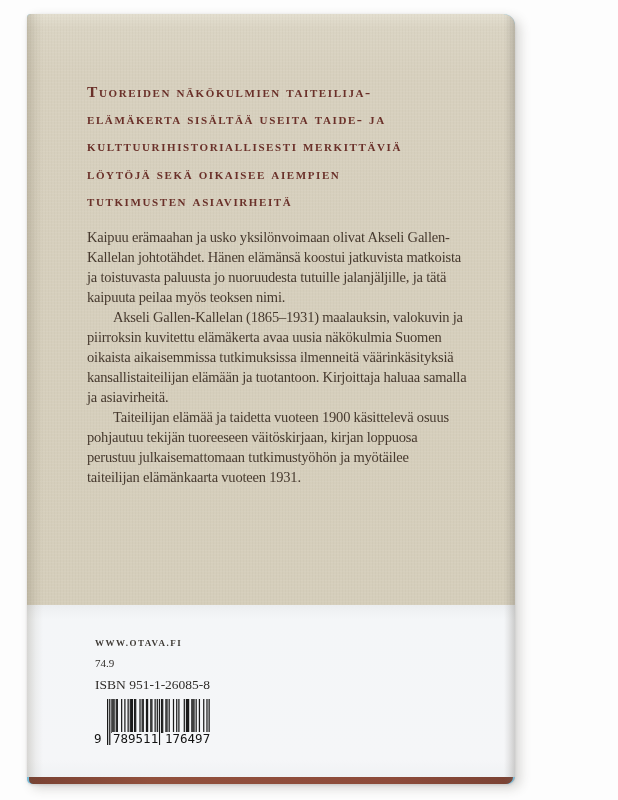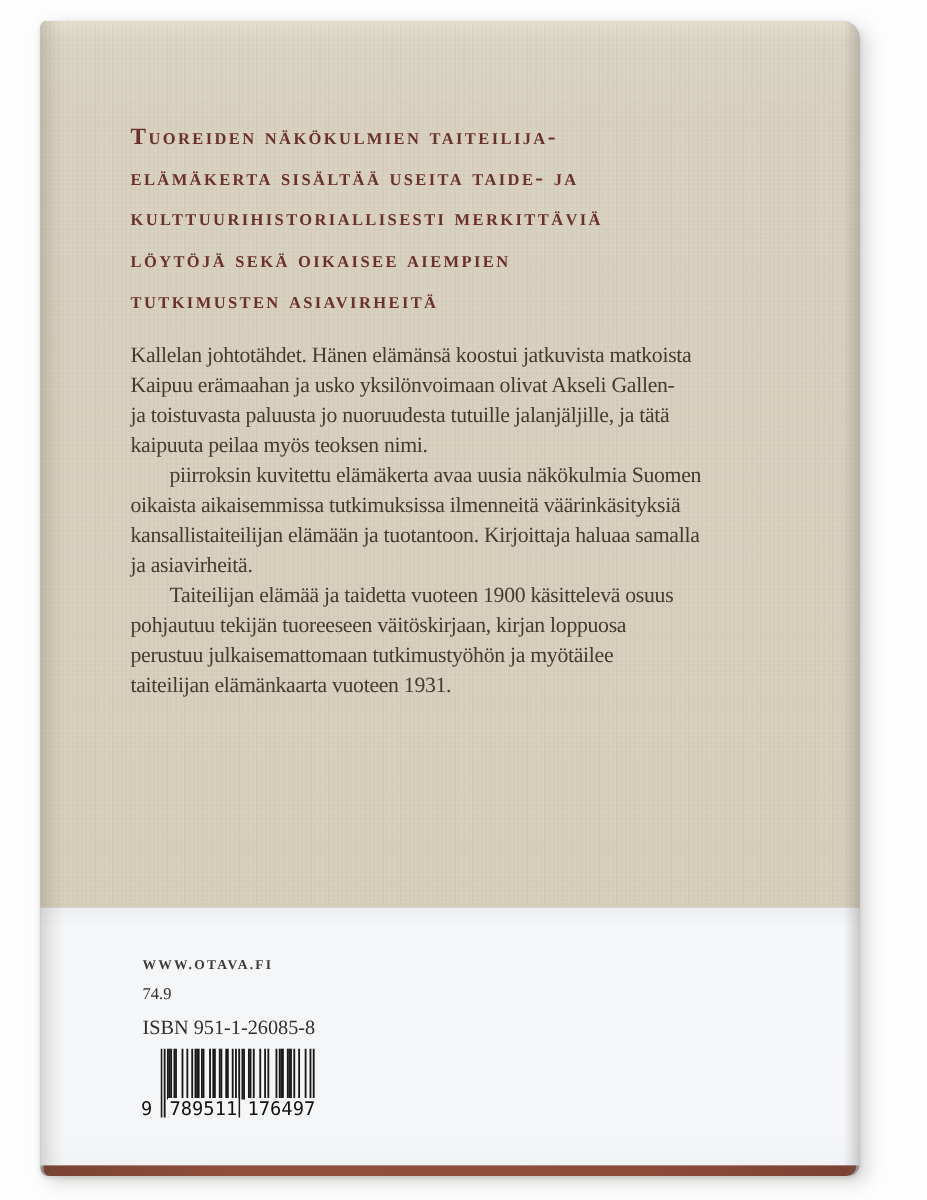--- a/index.html
+++ b/index.html
@@ -1,21 +1,21 @@
 <!DOCTYPE html>
 <html><head>
 <meta charset="utf-8">
 <style>
   html,body{margin:0;padding:0;}
   body{width:618px;height:800px;overflow:hidden;background:#fcfcfc;
        font-family:"Liberation Serif",serif;}
   .photo{position:relative;width:618px;height:800px;background:#fdfdfd;}
 
-  .book{position:absolute;left:27px;top:14px;width:546px;height:770px;
-        background:#a3a3a3;border-radius:4px 12px 8px 5px;
+  .book{position:absolute;left:27px;top:14px;width:488px;height:770px;
+        background:#7dd3fc;border-radius:4px 12px 8px 5px;
         box-shadow:5px 4px 12px rgba(60,55,45,0.20),0 1px 3px rgba(0,0,0,0.12);}
   
   .book::before{content:'';position:absolute;left:0;top:0;bottom:0;width:16px;
         background:linear-gradient(90deg,rgba(95,85,62,0.20),rgba(95,85,62,0.06) 55%,rgba(95,85,62,0) 100%);
         border-radius:4px 0 0 5px;z-index:6;pointer-events:none;}
   
   .book::after{content:'';position:absolute;right:0;top:0;bottom:0;width:11px;
         background:linear-gradient(270deg,rgba(110,105,98,0.30),rgba(110,105,98,0.10) 60%,rgba(110,105,98,0) 100%);
         border-radius:0 12px 8px 0;z-index:6;pointer-events:none;}
 
@@ -67,26 +67,27 @@
     <div class="headline">
         <div class="hl-line">Tuoreiden näkökulmien taiteilija-</div>
         <div class="hl-line">elämäkerta sisältää useita taide- ja</div>
         <div class="hl-line">kulttuurihistoriallisesti merkittäviä</div>
         <div class="hl-line">löytöjä sekä oikaisee aiempien</div>
         <div class="hl-line">tutkimusten asiavirheitä</div>
       </div>
 
     <div class="body-text">
         <div class="para">
+          <div class="line">Kaipuu erämaahan ja usko yksilönvoimaan olivat Akseli Gallen-</div>
           <div class="line">Kallelan johtotähdet. Hänen elämänsä koostui jatkuvista matkoista</div>
-          <div class="line">Kaipuu erämaahan ja usko yksilönvoimaan olivat Akseli Gallen-</div>
           <div class="line">ja toistuvasta paluusta jo nuoruudesta tutuille jalanjäljille, ja tätä</div>
           <div class="line">kaipuuta peilaa myös teoksen nimi.</div>
         </div>
         <div class="para indent">
+          <div class="line">Akseli Gallen-Kallelan (1865–1931) maalauksin, valokuvin ja</div>
           <div class="line">piirroksin kuvitettu elämäkerta avaa uusia näkökulmia Suomen</div>
           <div class="line">oikaista aikaisemmissa tutkimuksissa ilmenneitä väärinkäsityksiä</div>
           <div class="line">kansallistaiteilijan elämään ja tuotantoon. Kirjoittaja haluaa samalla</div>
           <div class="line">ja asiavirheitä.</div>
         </div>
         <div class="para indent">
           <div class="line">Taiteilijan elämää ja taidetta vuoteen 1900 käsittelevä osuus</div>
           <div class="line">pohjautuu tekijän tuoreeseen väitöskirjaan, kirjan loppuosa</div>
           <div class="line">perustuu julkaisemattomaan tutkimustyöhön ja myötäilee</div>
           <div class="line">taiteilijan elämänkaarta vuoteen 1931.</div>

